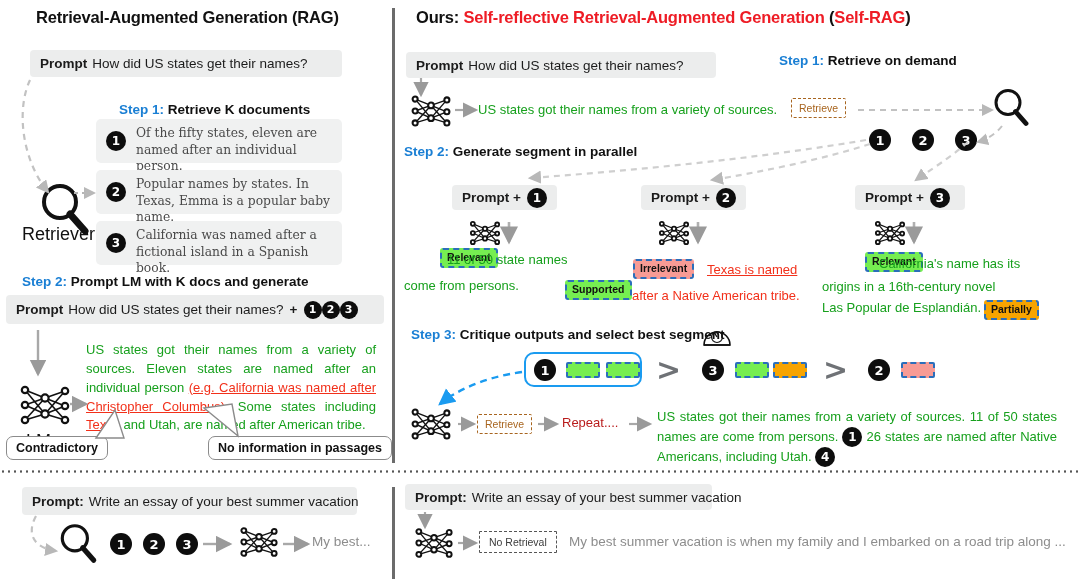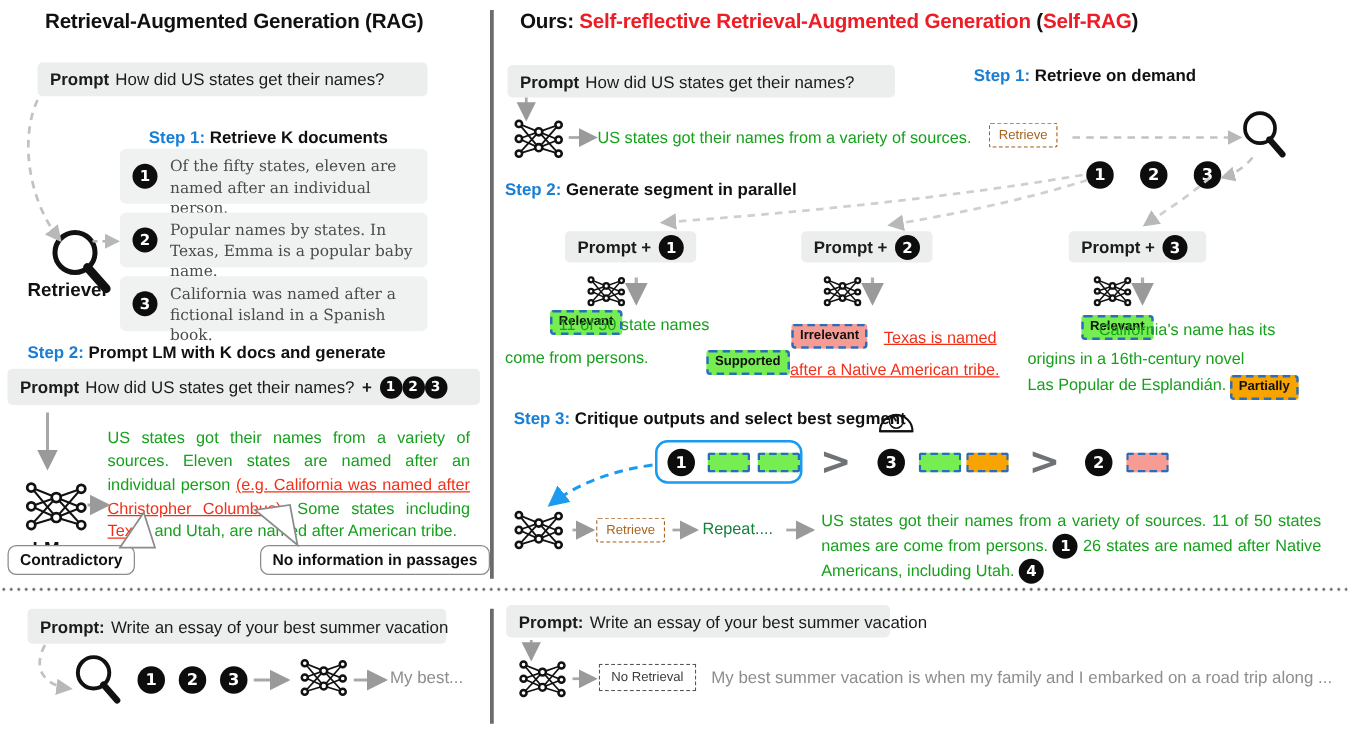--- a/index.html
+++ b/index.html
@@ -61,21 +61,21 @@
   }
   .circ.sz18 { width:18px; height:18px; font-size:11px; }
   .circ.sz20 { width:20px; height:20px; font-size:12px; }
   .circ.sz22 { width:22px; height:22px; font-size:13px; }
   .abscirc { position:absolute; }
 
   
   .mag { position:absolute; }
 
   .label-small {
-    position:absolute; font-size:15px; font-weight:bold; white-space:nowrap;
+    position:absolute; font-size:18px; font-weight:normal; white-space:nowrap;
   }
 
   
   .lmicon { position:absolute; }
 
   
   .gen {
     position:absolute; color:#17a01d; font-size:13px; line-height:1.45;
     text-align:justify;
   }
@@ -122,21 +122,21 @@
   .swatch.orange { background:#f7a400; }
   .swatch.red    { background:#f79b95; }
   .selbox {
     position:absolute; border:2.5px solid #1a9bf0; border-radius:10px;
   }
   .gt {
     position:absolute; color:#6f7276; font-size:30px; font-weight:bold;
     font-family:"DejaVu Sans", sans-serif; line-height:1;
   }
 
-  .plaintext { position:absolute; font-size:13px; color:#15803d; white-space:nowrap;}
+  .plaintext { position:absolute; font-size:13px; color:#b91c1c; white-space:nowrap;}
   .greytext  { position:absolute; font-size:13.5px; color:#8d8d8d; white-space:nowrap;}
 
   svg { display:block; overflow:visible; }
   .ovl { position:absolute; left:0; top:0; width:1078px; height:586px; pointer-events:none; }
 </style>
 </head>
 <body>
 
 <div class="root">
 
@@ -357,21 +357,21 @@
         <circle cx="29" cy="16" r="3.6"></circle>
           <circle cx="29" cy="32" r="3.6"></circle>
         <circle cx="49" cy="9" r="3.2"></circle>
           <circle cx="49" cy="24" r="3.2"></circle>
           <circle cx="49" cy="38" r="3.2"></circle>
       </g>
     </svg>
   </div>
   <div class="tag red" style="left:633px; top:259px;">Irrelevant</div>
   <div class="gen" style="left:707px; top:261px; width:160px; color:#f2301a; text-decoration:underline; text-align:left;">Texas is named</div>
-  <div class="gen" style="left:632px; top:287px; width:215px; color:#f2301a; text-decoration:underline; text-align:left;">after a Native American tribe.</div>
+  <div class="gen" style="left:632px; top:287px; width:215px; color:#f2301a; text-align:left;">after a Native American tribe.</div>
 
   <div class="promptbar" style="left:855px; top:185px; width:110px; height:25px; font-weight:bold;">
     <span>Prompt +</span>
     <span class="circ sz20" style="margin-left:6px;">3</span>
   </div>
   <div class="lmicon" style="left:872px; top:219px;">
     <svg width="36" height="28" viewBox="0 0 58 46">
       <g stroke="#111" stroke-width="2" fill="none">
         <line x1="9" y1="8" x2="29" y2="16"></line>
           <line x1="9" y1="8" x2="29" y2="32"></line>

